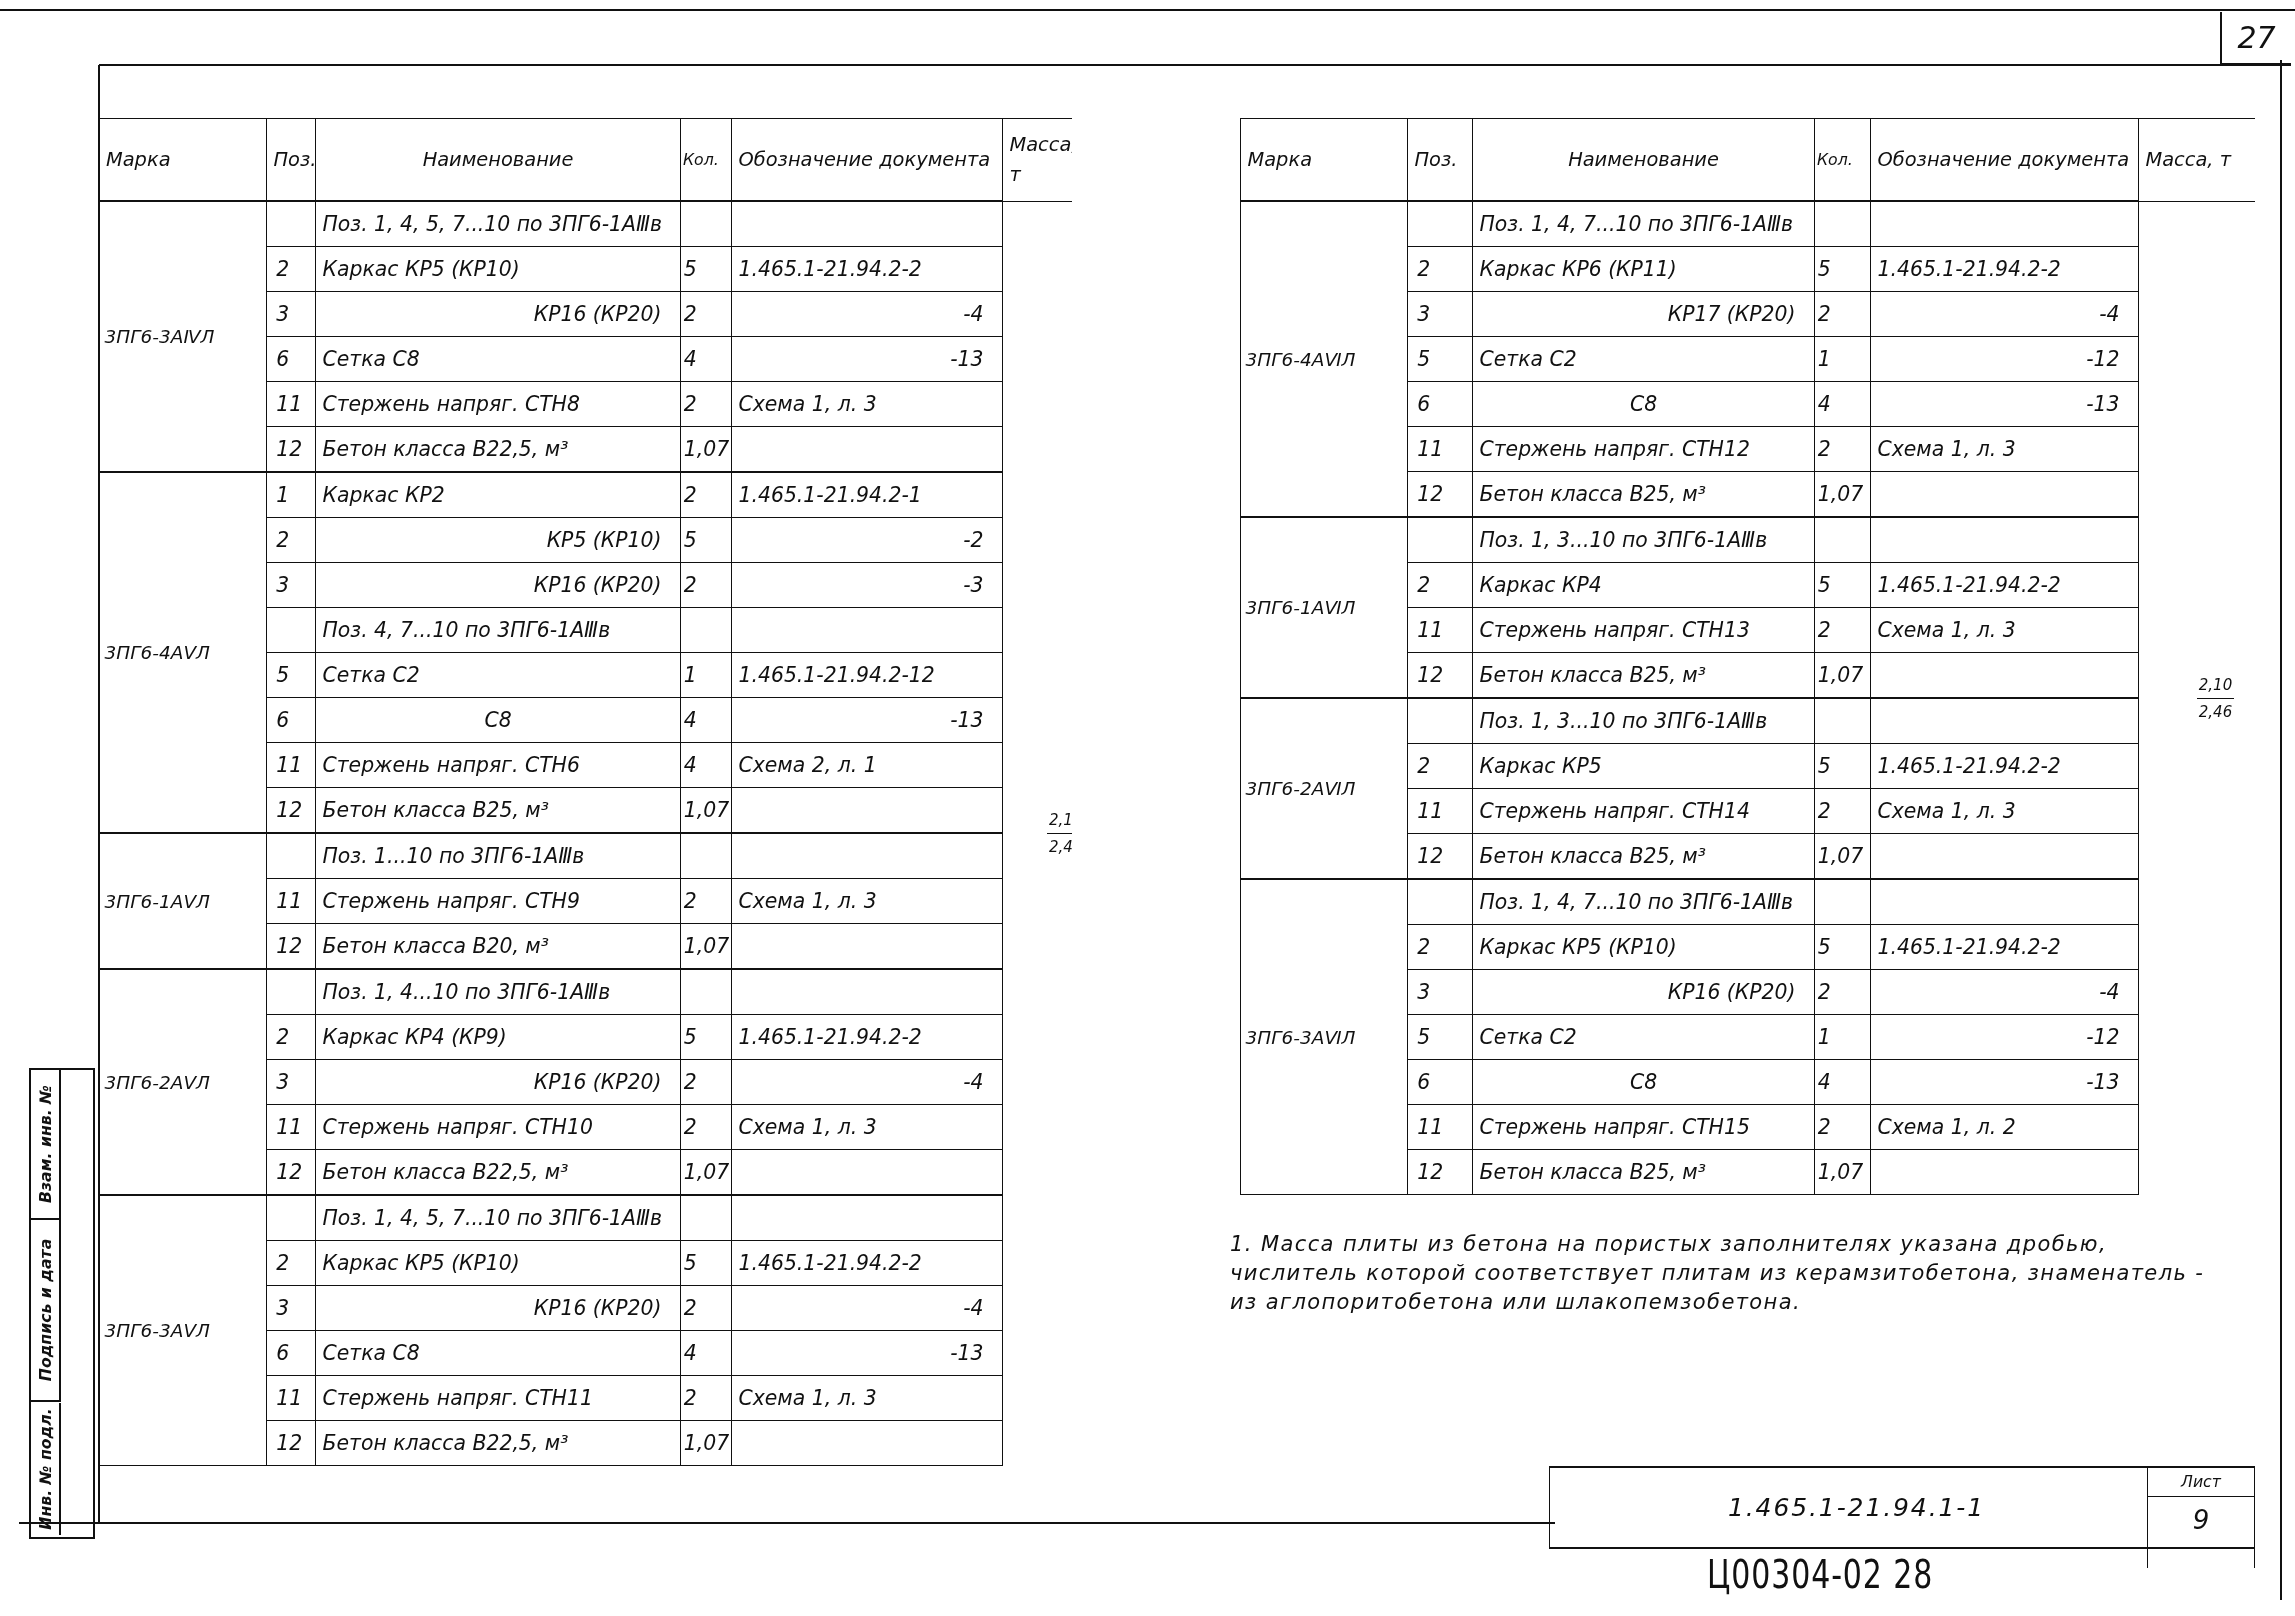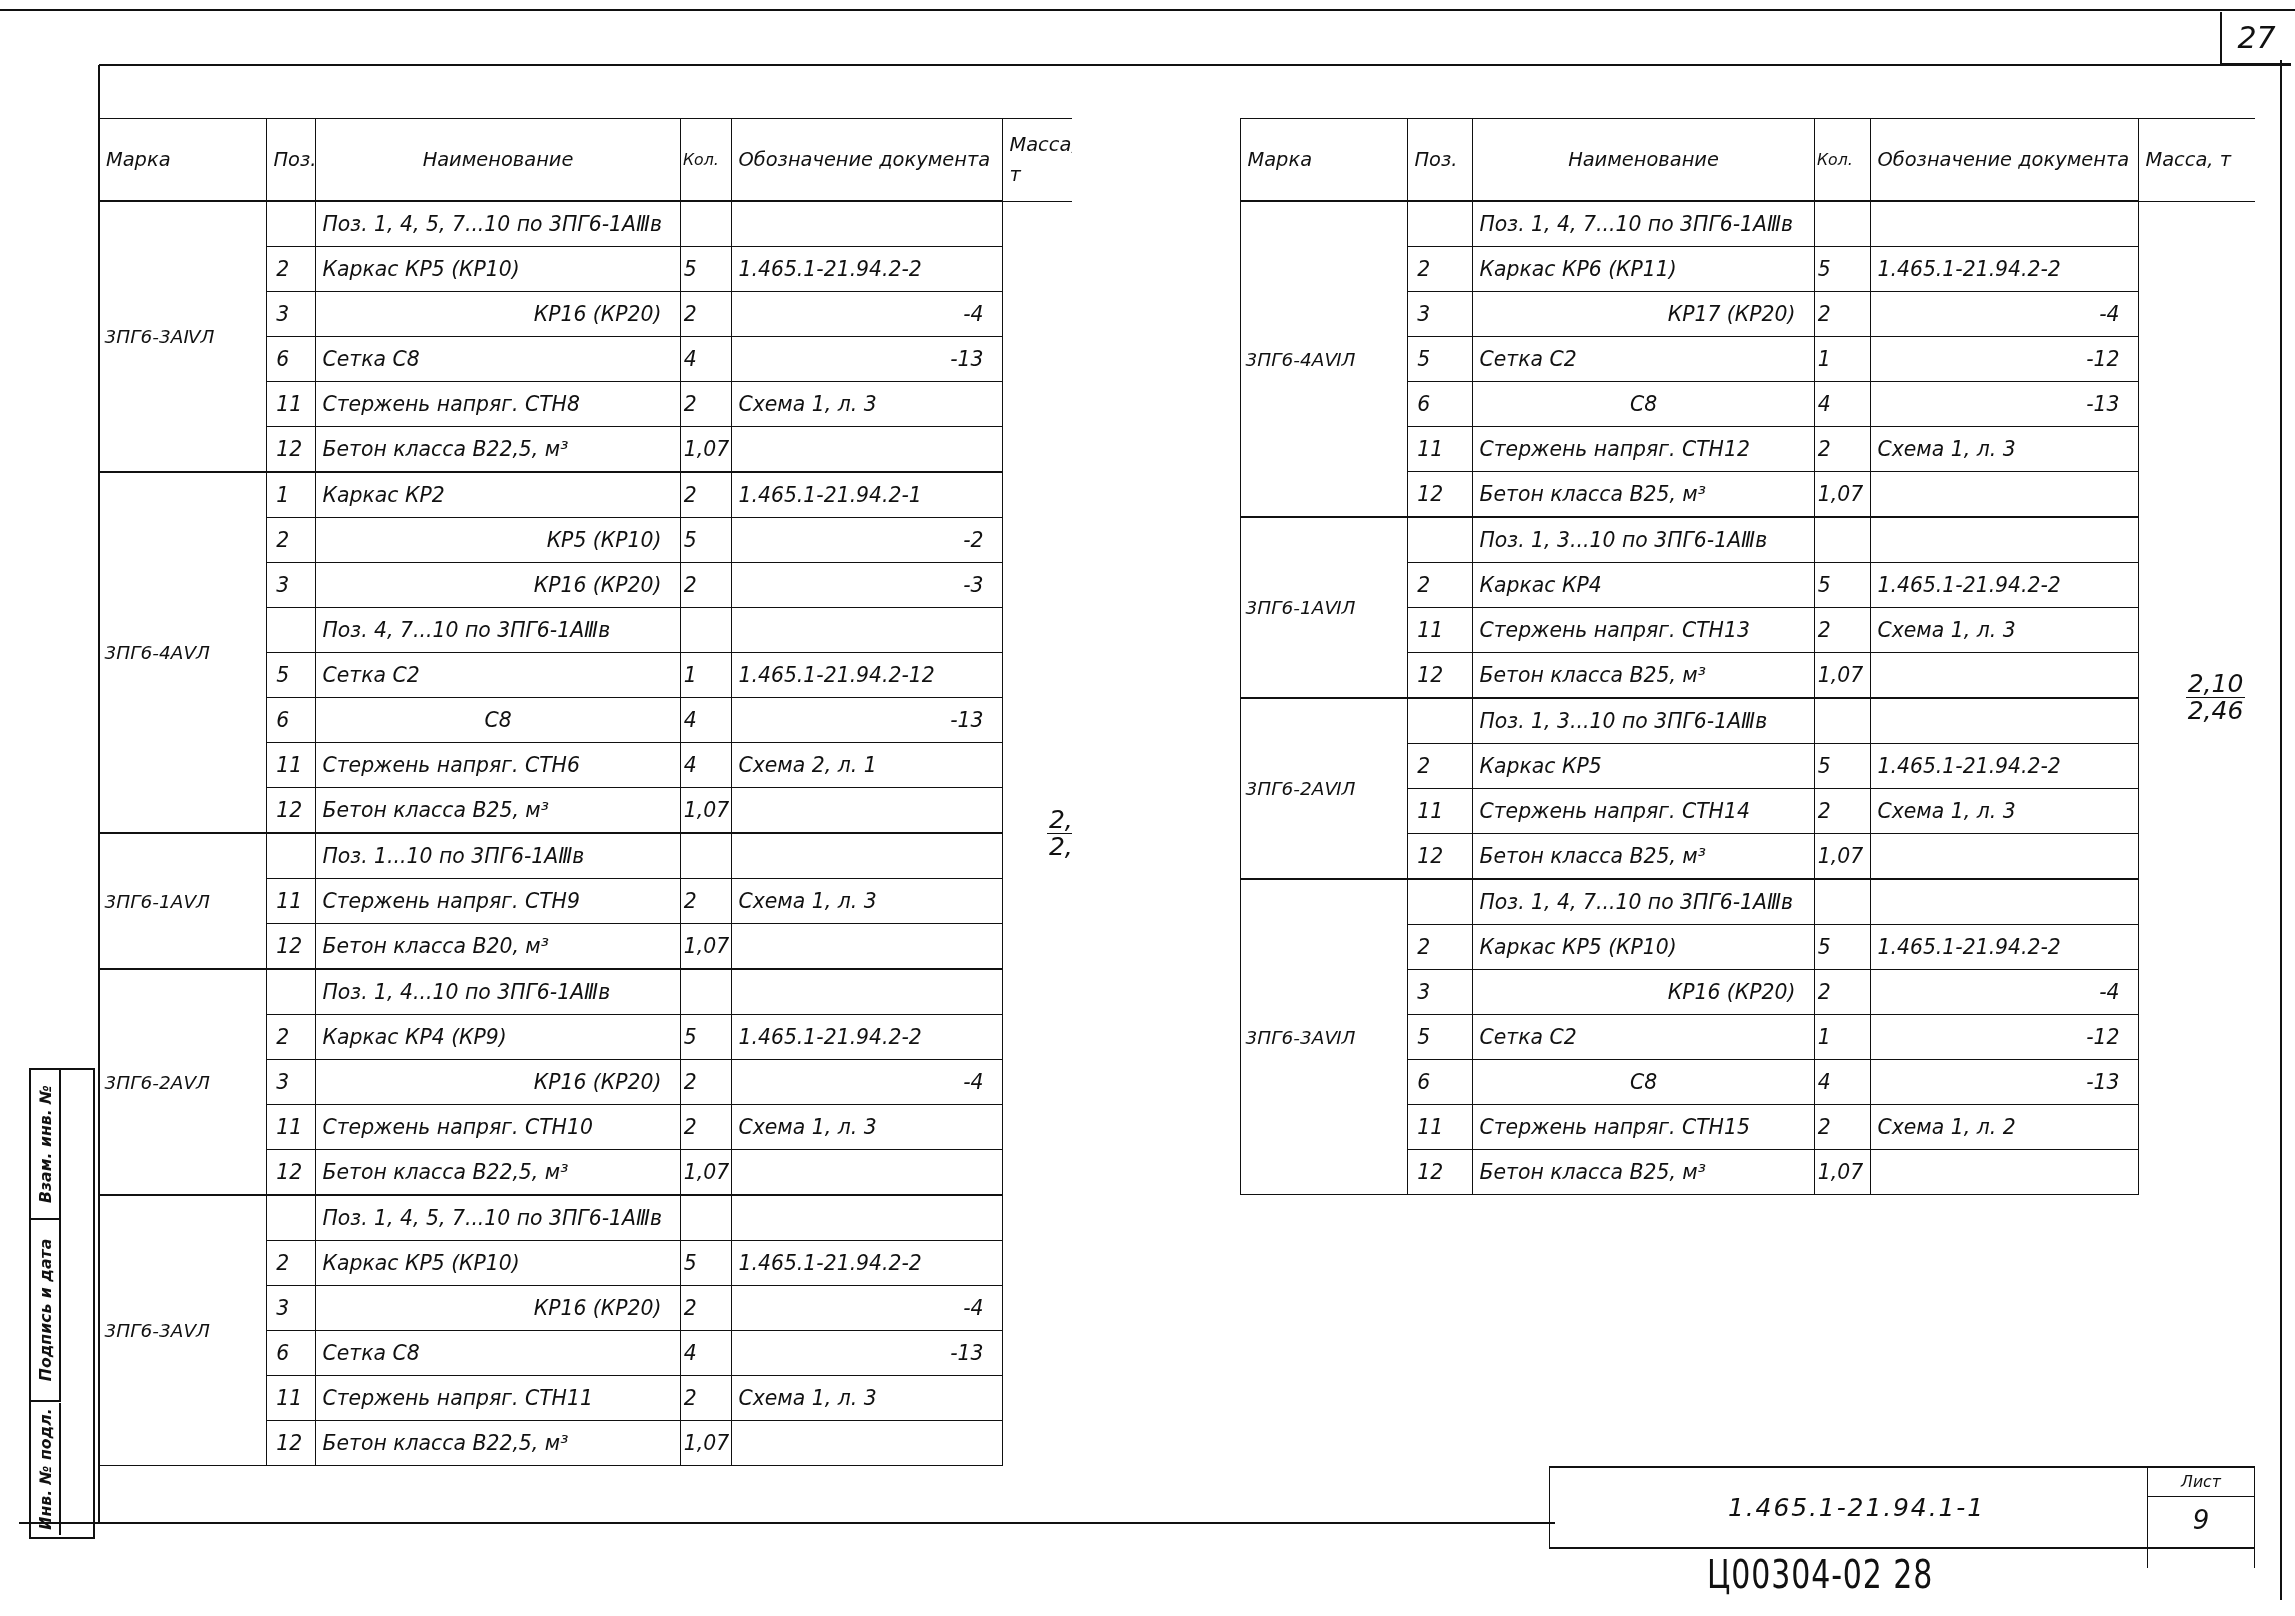--- a/index.html
+++ b/index.html
@@ -9,21 +9,21 @@
   
   .spec { position:absolute; border-collapse:collapse; table-layout:fixed; }
   .spec td, .spec th { border:1.9px solid #111; padding:0 6.5px; vertical-align:middle;
         font-style:italic; font-weight:normal; font-size:20.4px; white-space:nowrap; overflow:hidden; }
   .spec th { height:81px; font-size:19.4px; text-align:left; line-height:30px; }
   .spec td { height:44px; }
   .spec td.pos, .spec td.qty { text-align:left; padding-left:9.3px; }
   .spec td.doc-right { text-align:right; padding-right:18.5px; }
   .spec td.name-right { text-align:right; padding-right:18.5px; }
   .spec td.mark { vertical-align:middle; font-size:18.5px; padding-left:4.6px; }
-  .spec td.mass { border-top:none; border-bottom:none; border-right:none; text-align:center; font-size:25px;padding-left:44px; }
+  .spec td.mass { border-top:none; border-bottom:none; border-right:none; text-align:center; font-size:15px;padding-left:44px; }
   .spec tr.group-start td { border-top-width:2.8px;margin-top:12px; }
   .frac { display:inline-block; text-align:center; line-height:26px; }
   .frac .num { display:block; border-bottom:1.9px solid #111; padding:0 1.9px; }
   .frac .den { display:block; padding:0 1.9px; }
   
   .notes { position:absolute; left:1230px; top:1230px; width:999px; font-size:21px;
            font-style:italic; line-height:29px; letter-spacing:1.4px; }
   .notes p { margin:0 0 11px 0; }
   
   .title-block { position:absolute; left:1549px; top:1466px; width:705px; height:79px;
@@ -405,20 +405,21 @@
       <tr>
         <td class="pos">12</td>
         <td>Бетон класса В25, м³</td>
         <td class="qty" style="padding: 0px 2.8px;">1,07</td>
         <td></td>
       </tr>
     </tbody>
 </table>
 
 <div class="notes">
+  <p>1. Масса плиты из бетона на пористых заполнителях указана дробью, числитель которой соответствует плитам из керамзитобетона, знаменатель - из аглопоритобетона или шлакопемзобетона.</p>
 </div>
 
 <div class="title-block">
   <div class="title-code">1.465.1-21.94.1-1</div>
   <div class="sheet-cell">
     <div class="sheet-label">Лист</div>
     <div class="sheet-num">9</div>
   </div>
 </div>
 

